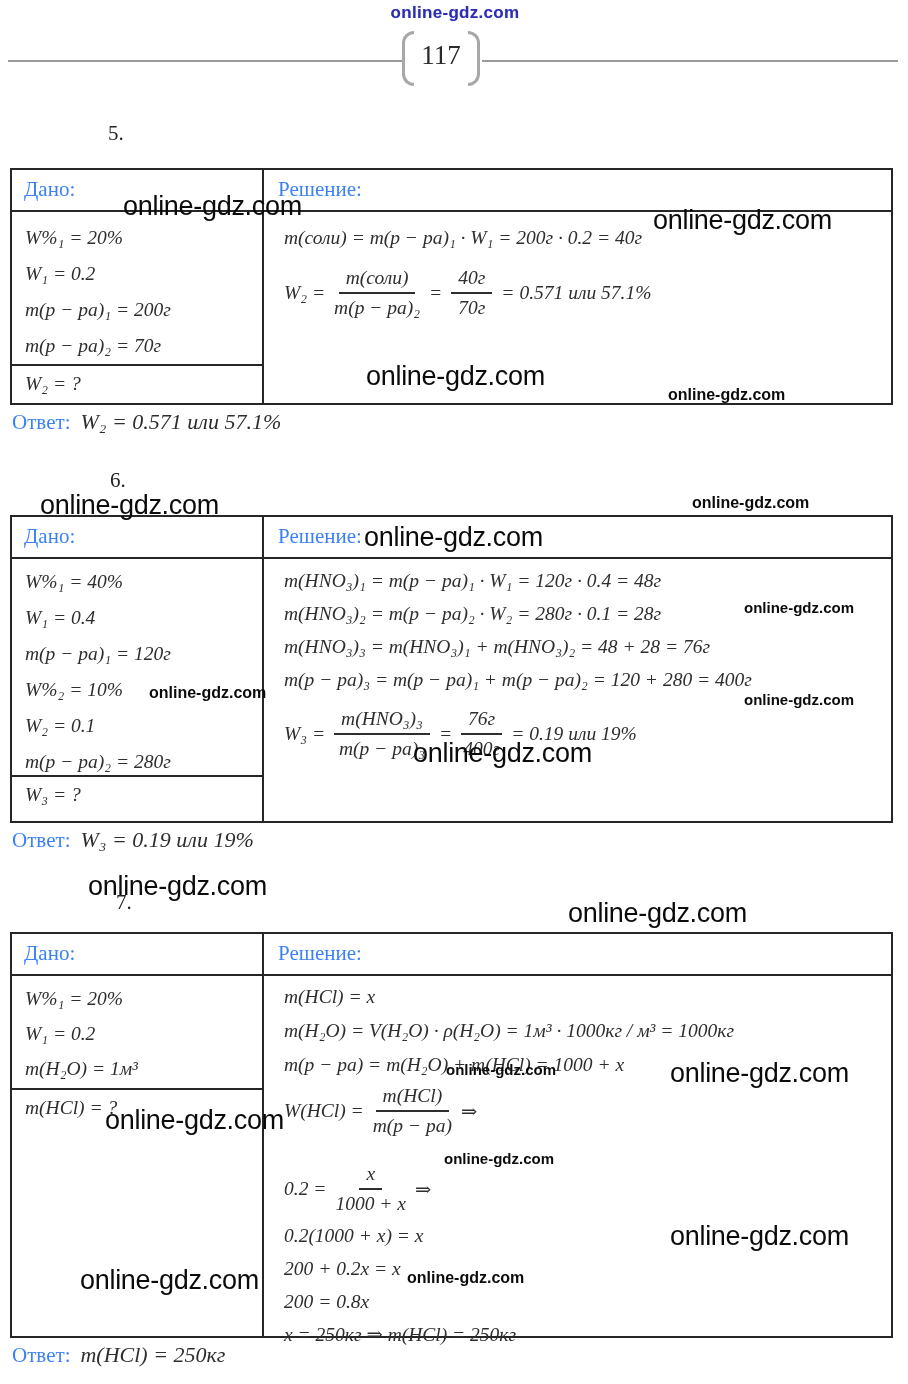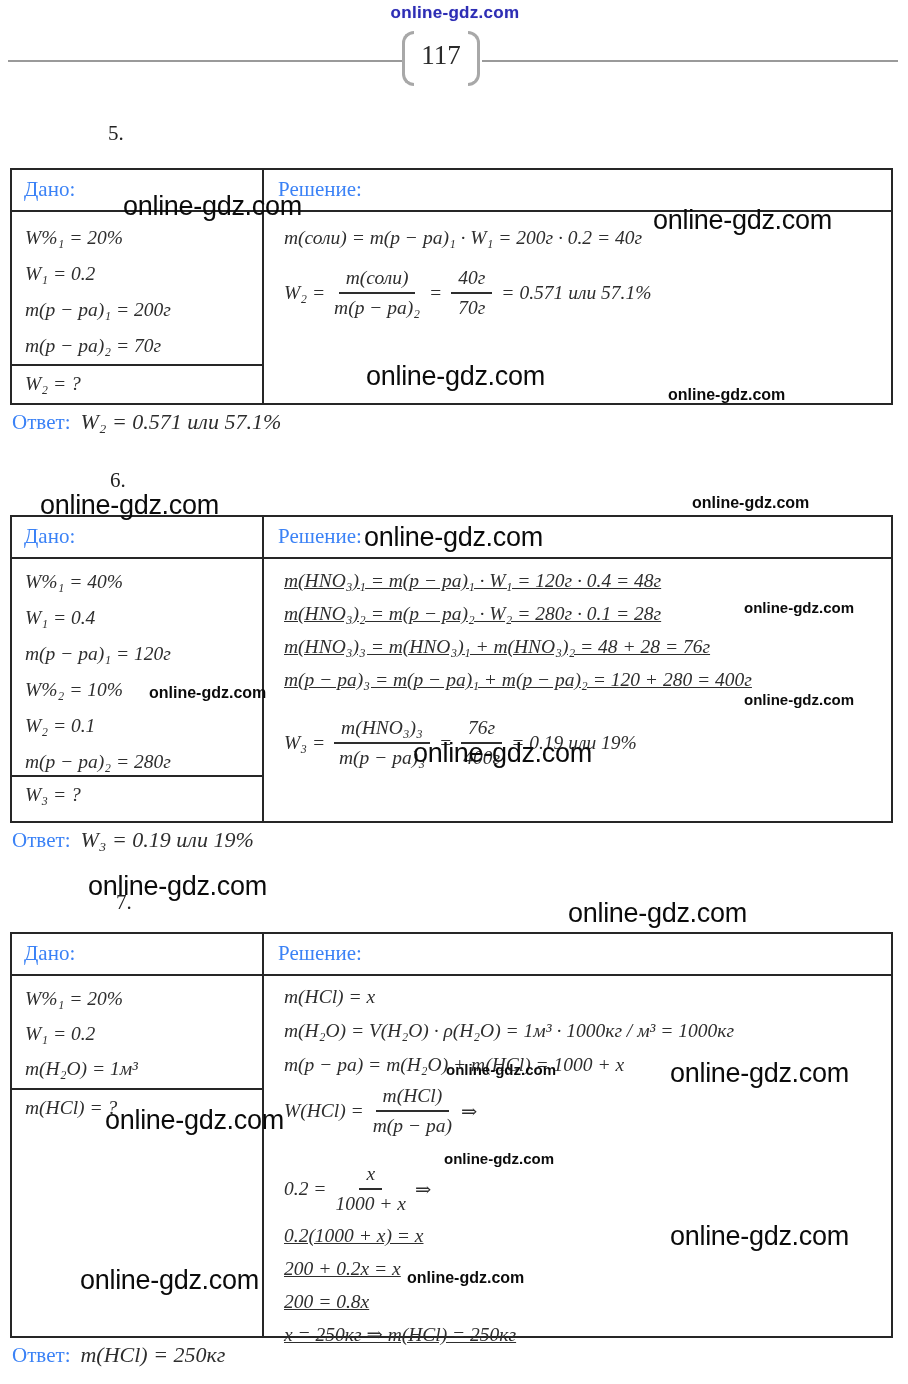--- a/index.html
+++ b/index.html
@@ -26,21 +26,21 @@
   .thl{width:252px;min-width:252px;border-right:2px solid #262626;box-sizing:border-box;padding:7px 0 0 12px;}
   .thr{flex:1;padding:7px 0 0 14px;}
   .tbody{flex:1;display:flex;min-height:0;}
   .cg{width:252px;min-width:252px;border-right:2px solid #262626;box-sizing:border-box;display:flex;flex-direction:column;}
   .gl{padding-left:13px;box-sizing:border-box;}
   .fr{flex:1;border-top:2px solid #262626;padding:7px 0 0 13px;box-sizing:border-box;}
   .cs{flex:1;box-sizing:border-box;padding-left:20px;}
   .lh36{line-height:36px;}
   .lh35{line-height:35px;}
   .lh34{line-height:34px;}
-  .lh33{line-height:33px;text-decoration:underline;}
+  .lh33{line-height:33px;}
   .fracrow{display:flex;align-items:center;gap:9px;}
   .frac{display:inline-flex;flex-direction:column;align-items:center;}
   .num{padding:0 7px 3px;border-bottom:2px solid #2e2e2e;}
   .den{padding-top:3px;}
   .ans{position:absolute;display:flex;gap:10px;align-items:baseline;}
   .ans .m{font-size:22px;}
 </style>
 </head>
 <body>
 
@@ -111,21 +111,21 @@
           <div class="m lh36">W₂ = 0.1</div>
           <div class="m lh36">m(p − pa)₂ = 280г</div>
         </div>
         <div class="fr"><span class="m">W₃ = ?</span></div>
       </div>
       <div class="cs" style="padding-top:5px;">
         <div class="m lh33">m(HNO₃)₁ = m(p − pa)₁ · W₁ = 120г · 0.4 = 48г</div>
         <div class="m lh33">m(HNO₃)₂ = m(p − pa)₂ · W₂ = 280г · 0.1 = 28г</div>
         <div class="m lh33">m(HNO₃)₃ = m(HNO₃)₁ + m(HNO₃)₂ = 48 + 28 = 76г</div>
         <div class="m lh33">m(p − pa)₃ = m(p − pa)₁ + m(p − pa)₂ = 120 + 280 = 400г</div>
-        <div class="fracrow" style="margin-top:21px;">
+        <div class="fracrow" style="margin-top:12px;">
           <span class="m">W₃ =</span>
           <span class="frac">
               <span class="m num">m(HNO₃)₃</span>
               <span class="m den">m(p − pa)₃</span>
             </span>
           <span class="m">=</span>
           <span class="frac">
               <span class="m num">76г</span>
               <span class="m den">400г</span>
             </span>

